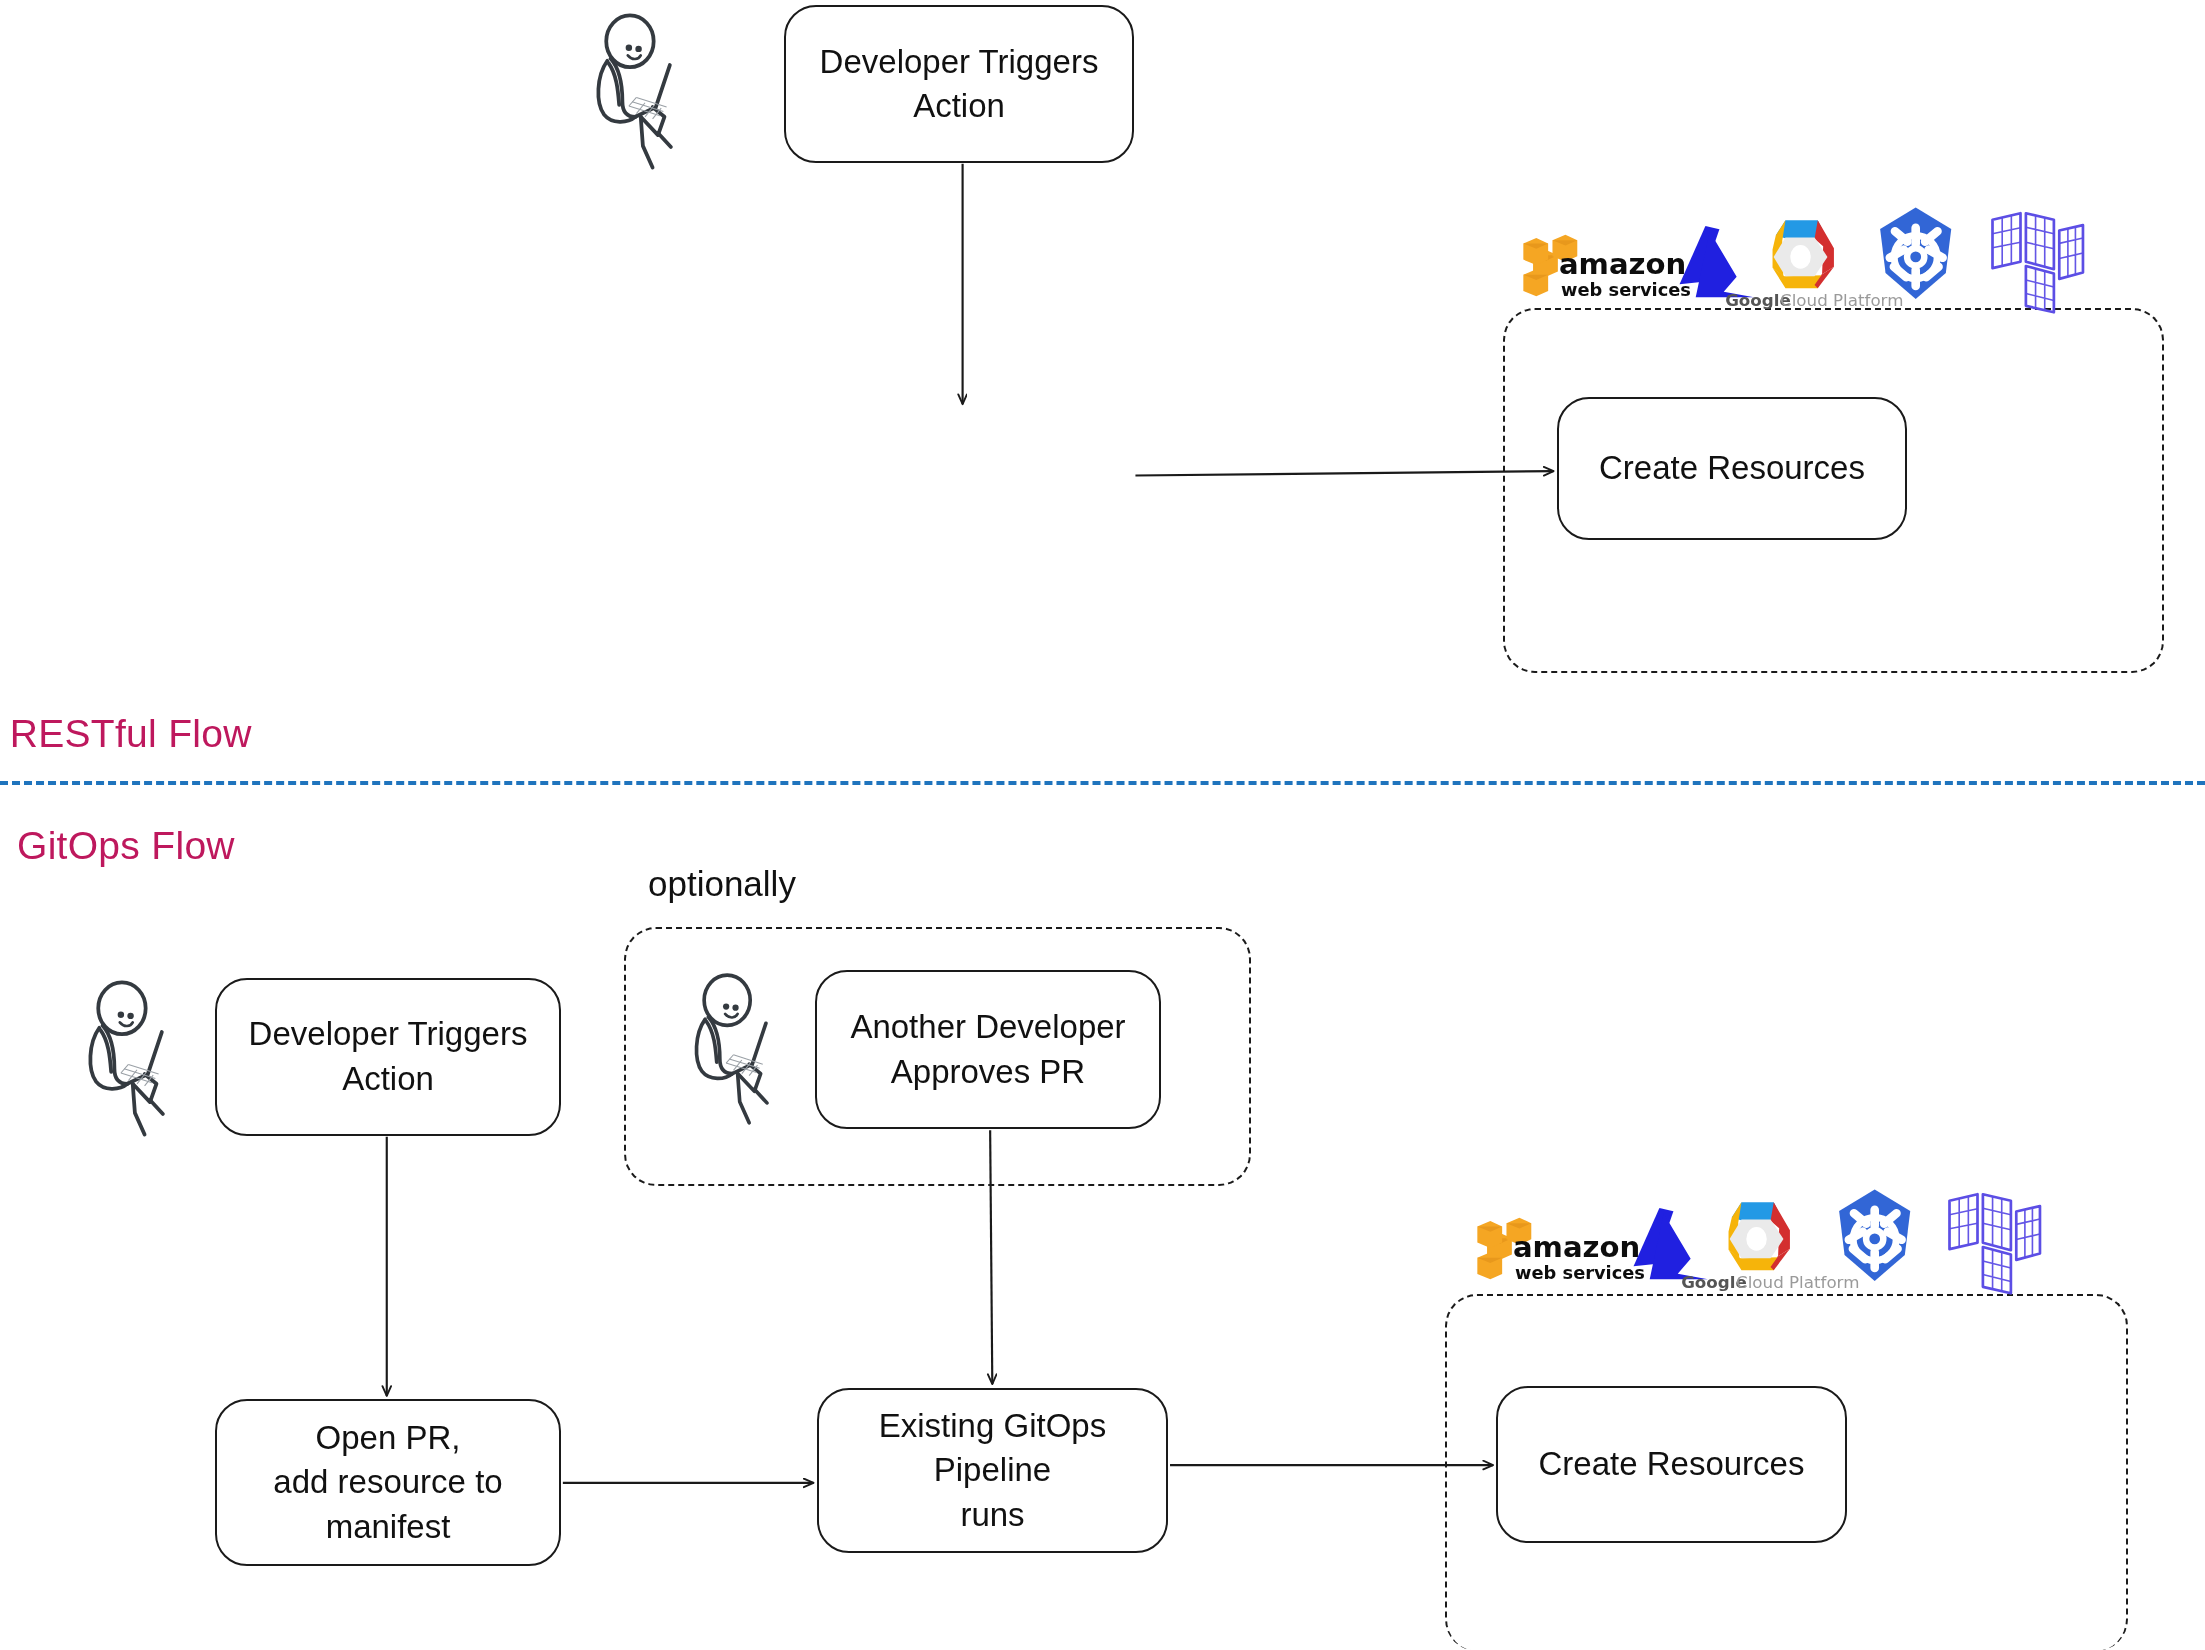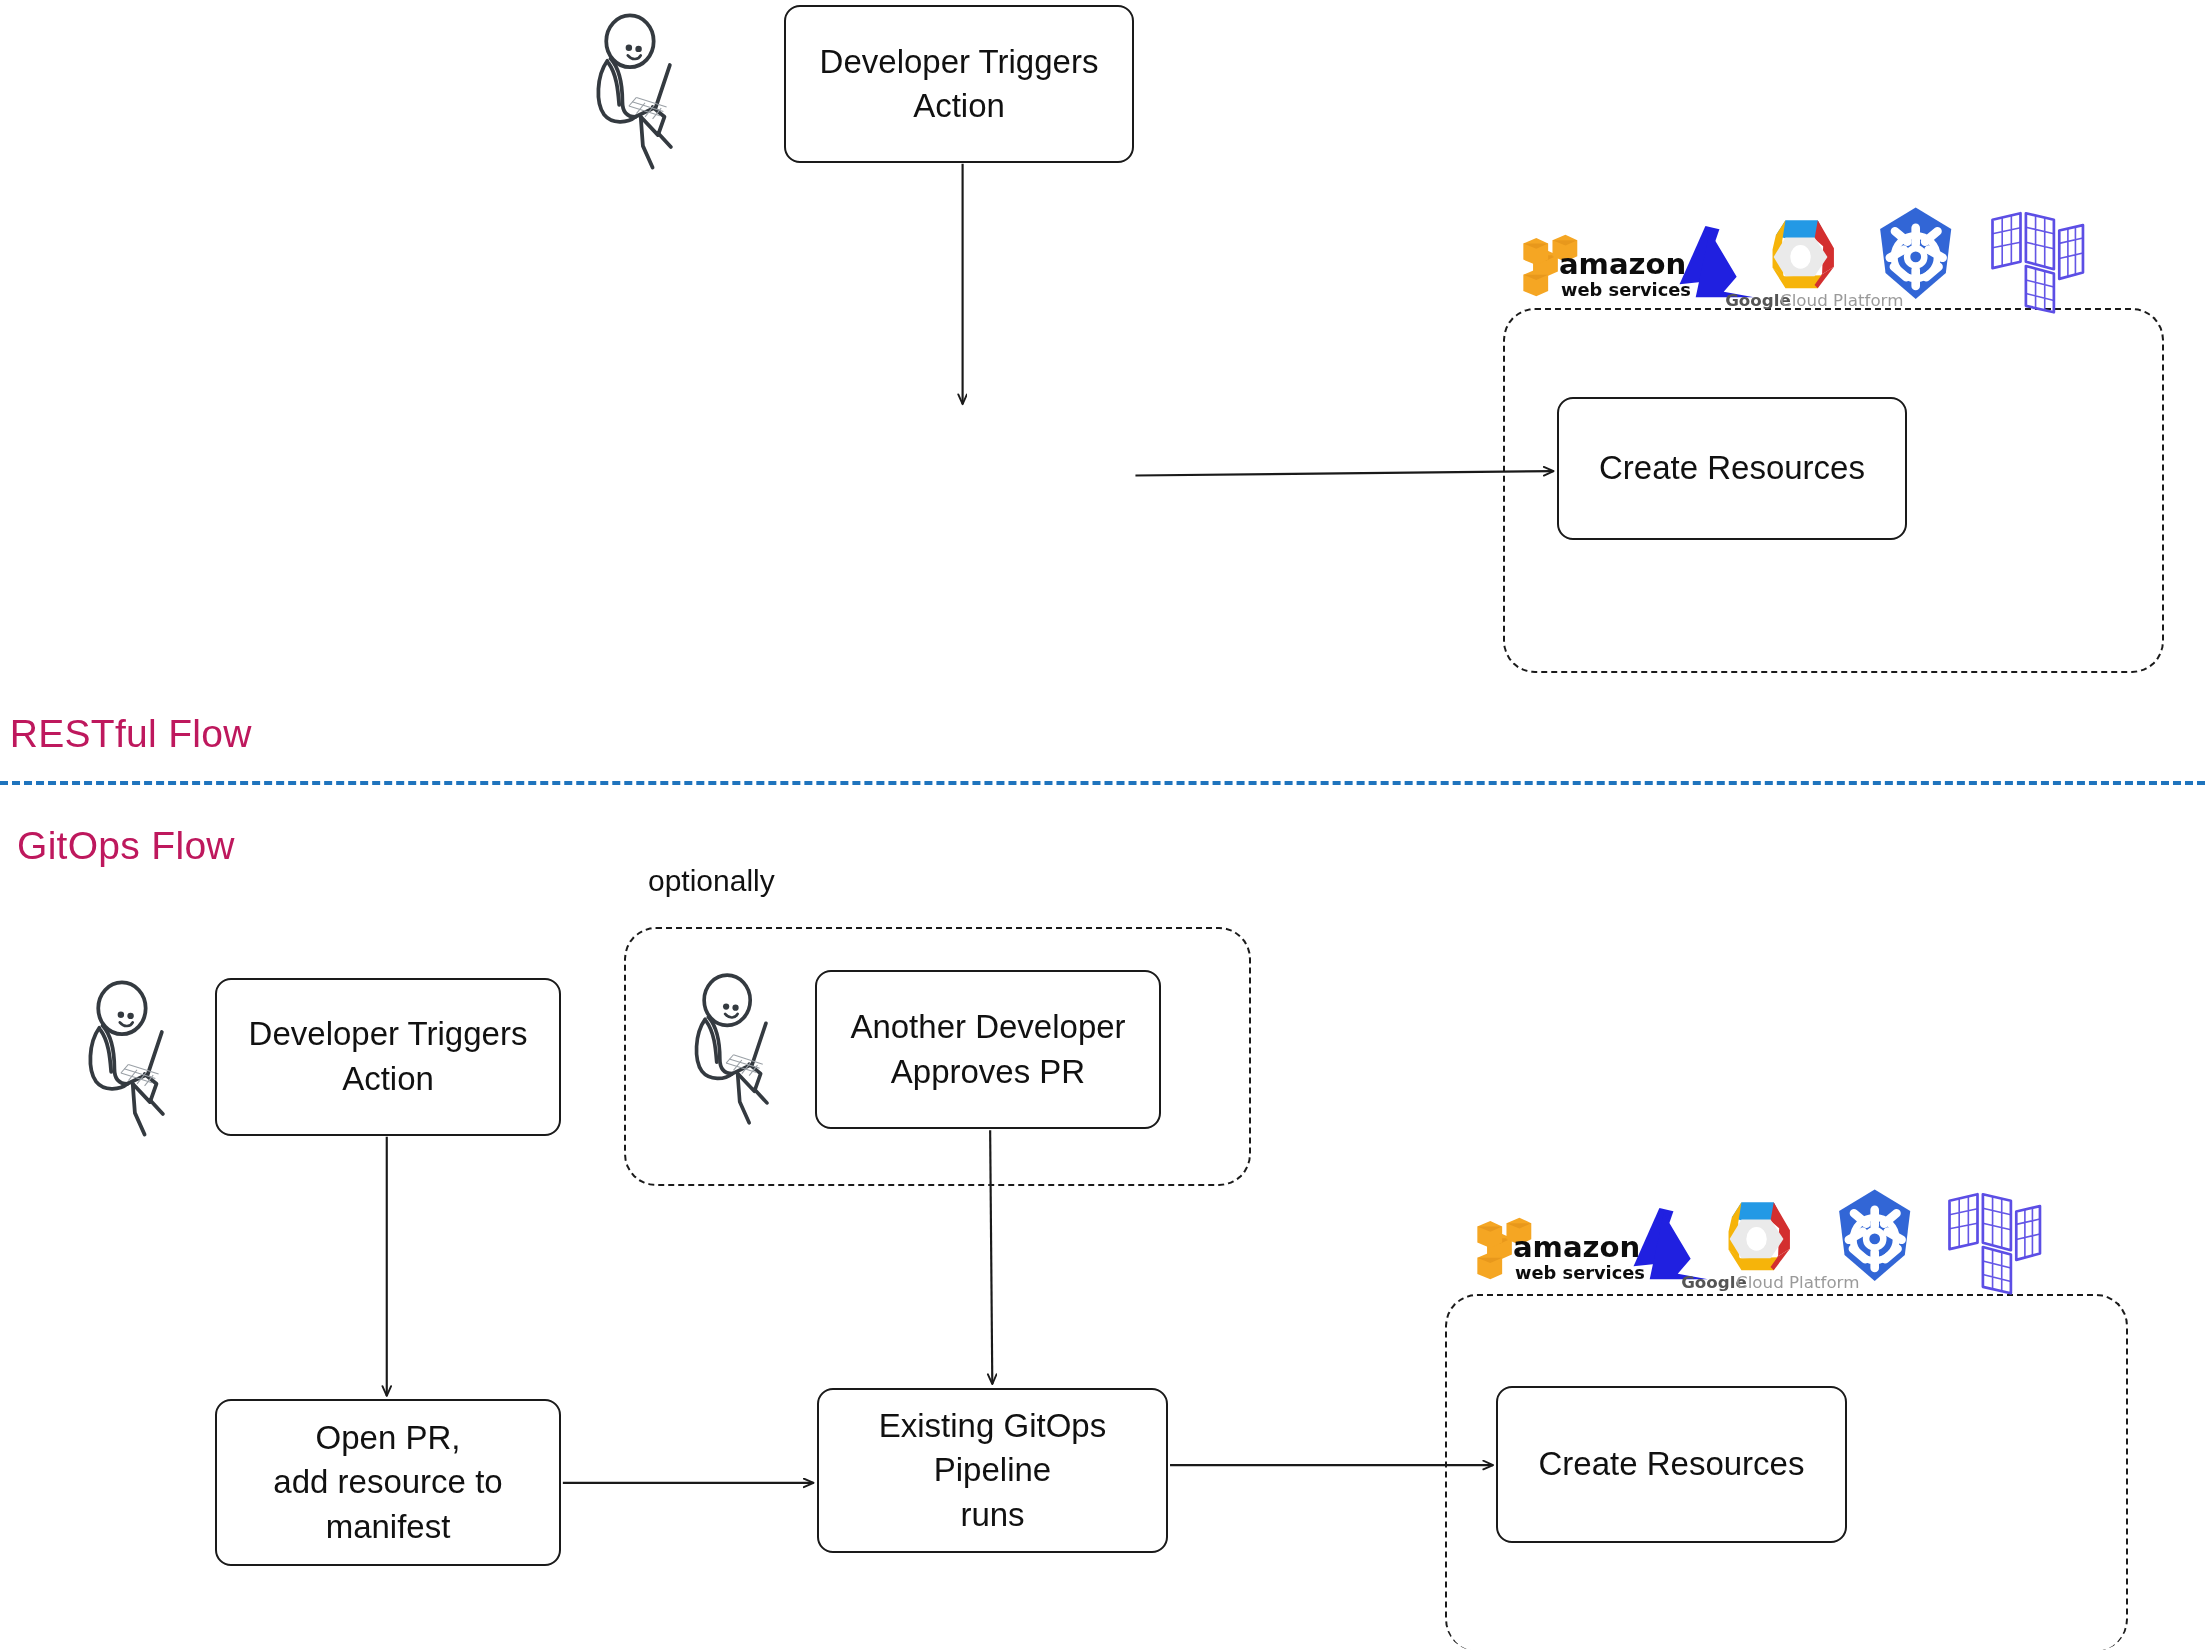--- a/index.html
+++ b/index.html
@@ -1,29 +1,29 @@
 <!DOCTYPE html>
 <html style="font-size:8.6px"><head>
 <meta charset="utf-8">
 <style>
   html,body{margin:0;padding:0;background:#ffffff;}
   body{font-family:"Liberation Sans",sans-serif;}
   #canvas{position:relative;width:2205px;height:1651px;background:#fff;overflow:hidden;}
 
-  .node{position:absolute;box-sizing:border-box;border:2.2px solid #1a1a1a;border-radius:16px;
+  .node{position:absolute;box-sizing:border-box;border:2.2px solid #1a1a1a;border-radius:32px;
         background:#fff;display:flex;align-items:center;justify-content:center;text-align:center;
         color:#111;line-height:1.35;font-size:33px;padding:16px 14px;}
   .node .lbl{white-space:pre-line;}
 
   .group{position:absolute;box-sizing:border-box;border:2.7px dashed #1a1a1a;border-radius:32px;background:transparent;}
 
   .section-title{position:absolute;color:#be185d;font-size:39px;letter-spacing:0.3px;white-space:nowrap;}
   .divider{position:absolute;height:0;border-top:4.3px dashed #1f74bd;}
 
-  .optlabel{position:absolute;font-size:30px;color:#111;white-space:nowrap;}
+  .optlabel{position:absolute;font-size:35px;color:#111;white-space:nowrap;}
 
   .logo{position:absolute;}
   .logo-text{font-family:"DejaVu Sans",sans-serif;}
 
   svg{display:block;overflow:visible;}
   .edge-layer{position:absolute;left:0;top:0;width:2205px;height:1651px;pointer-events:none;}
   .figure{position:absolute;}
 </style>
 </head>
 <body>

